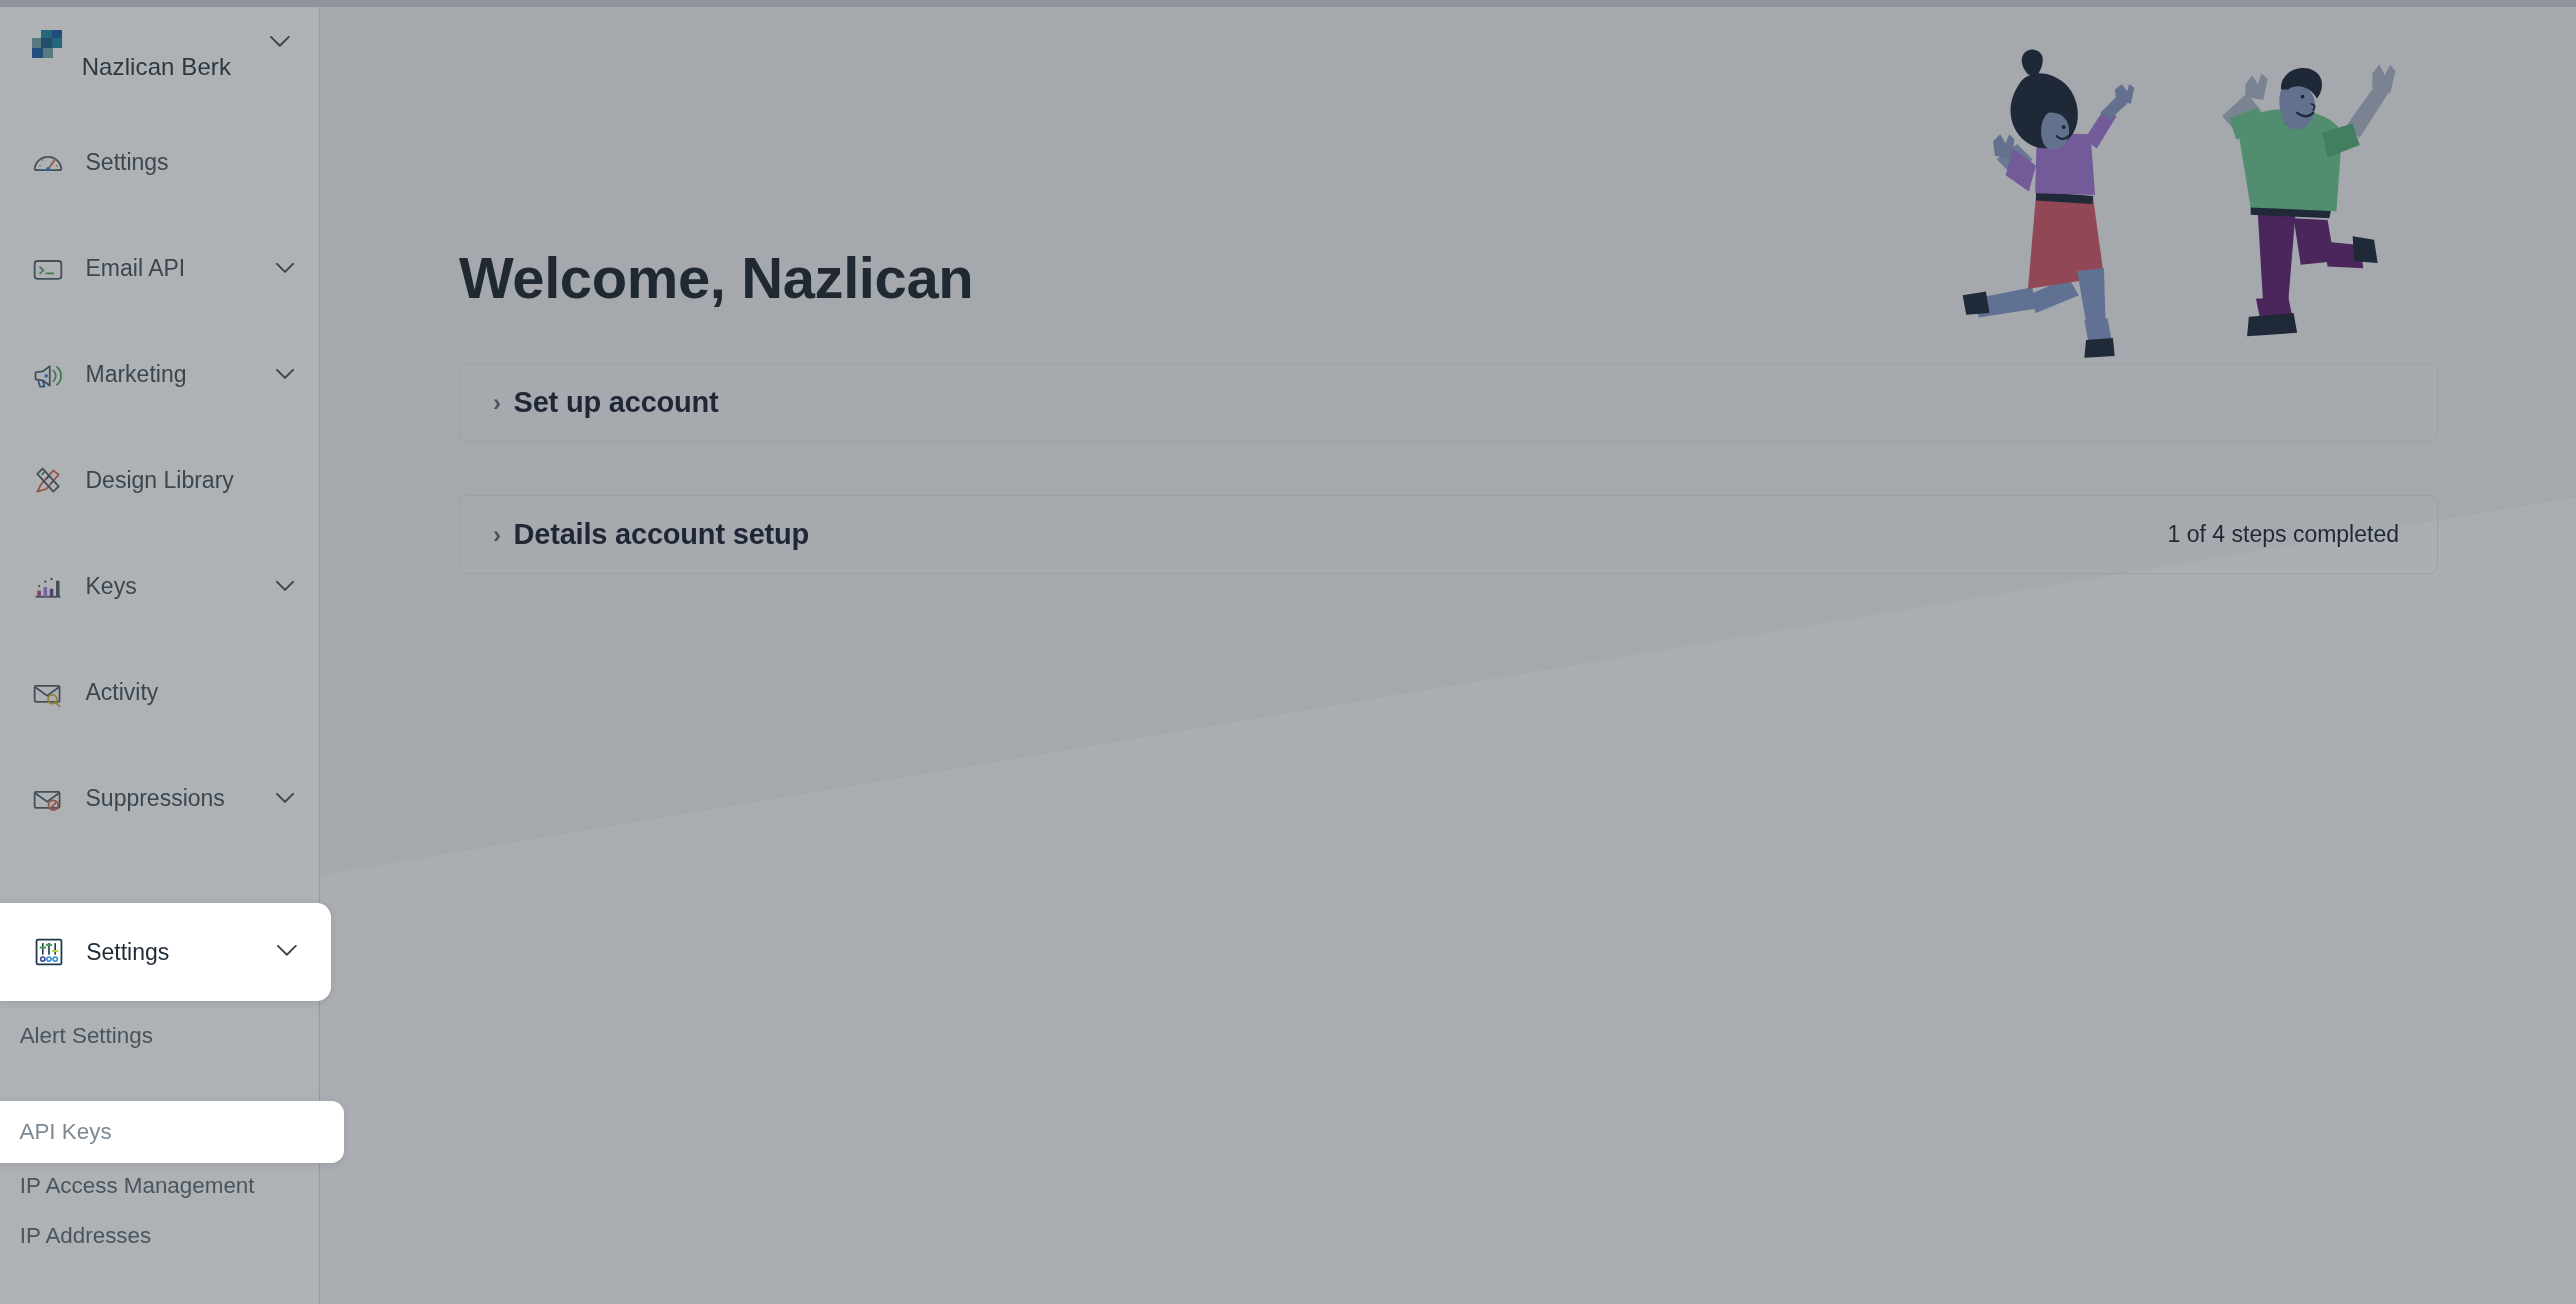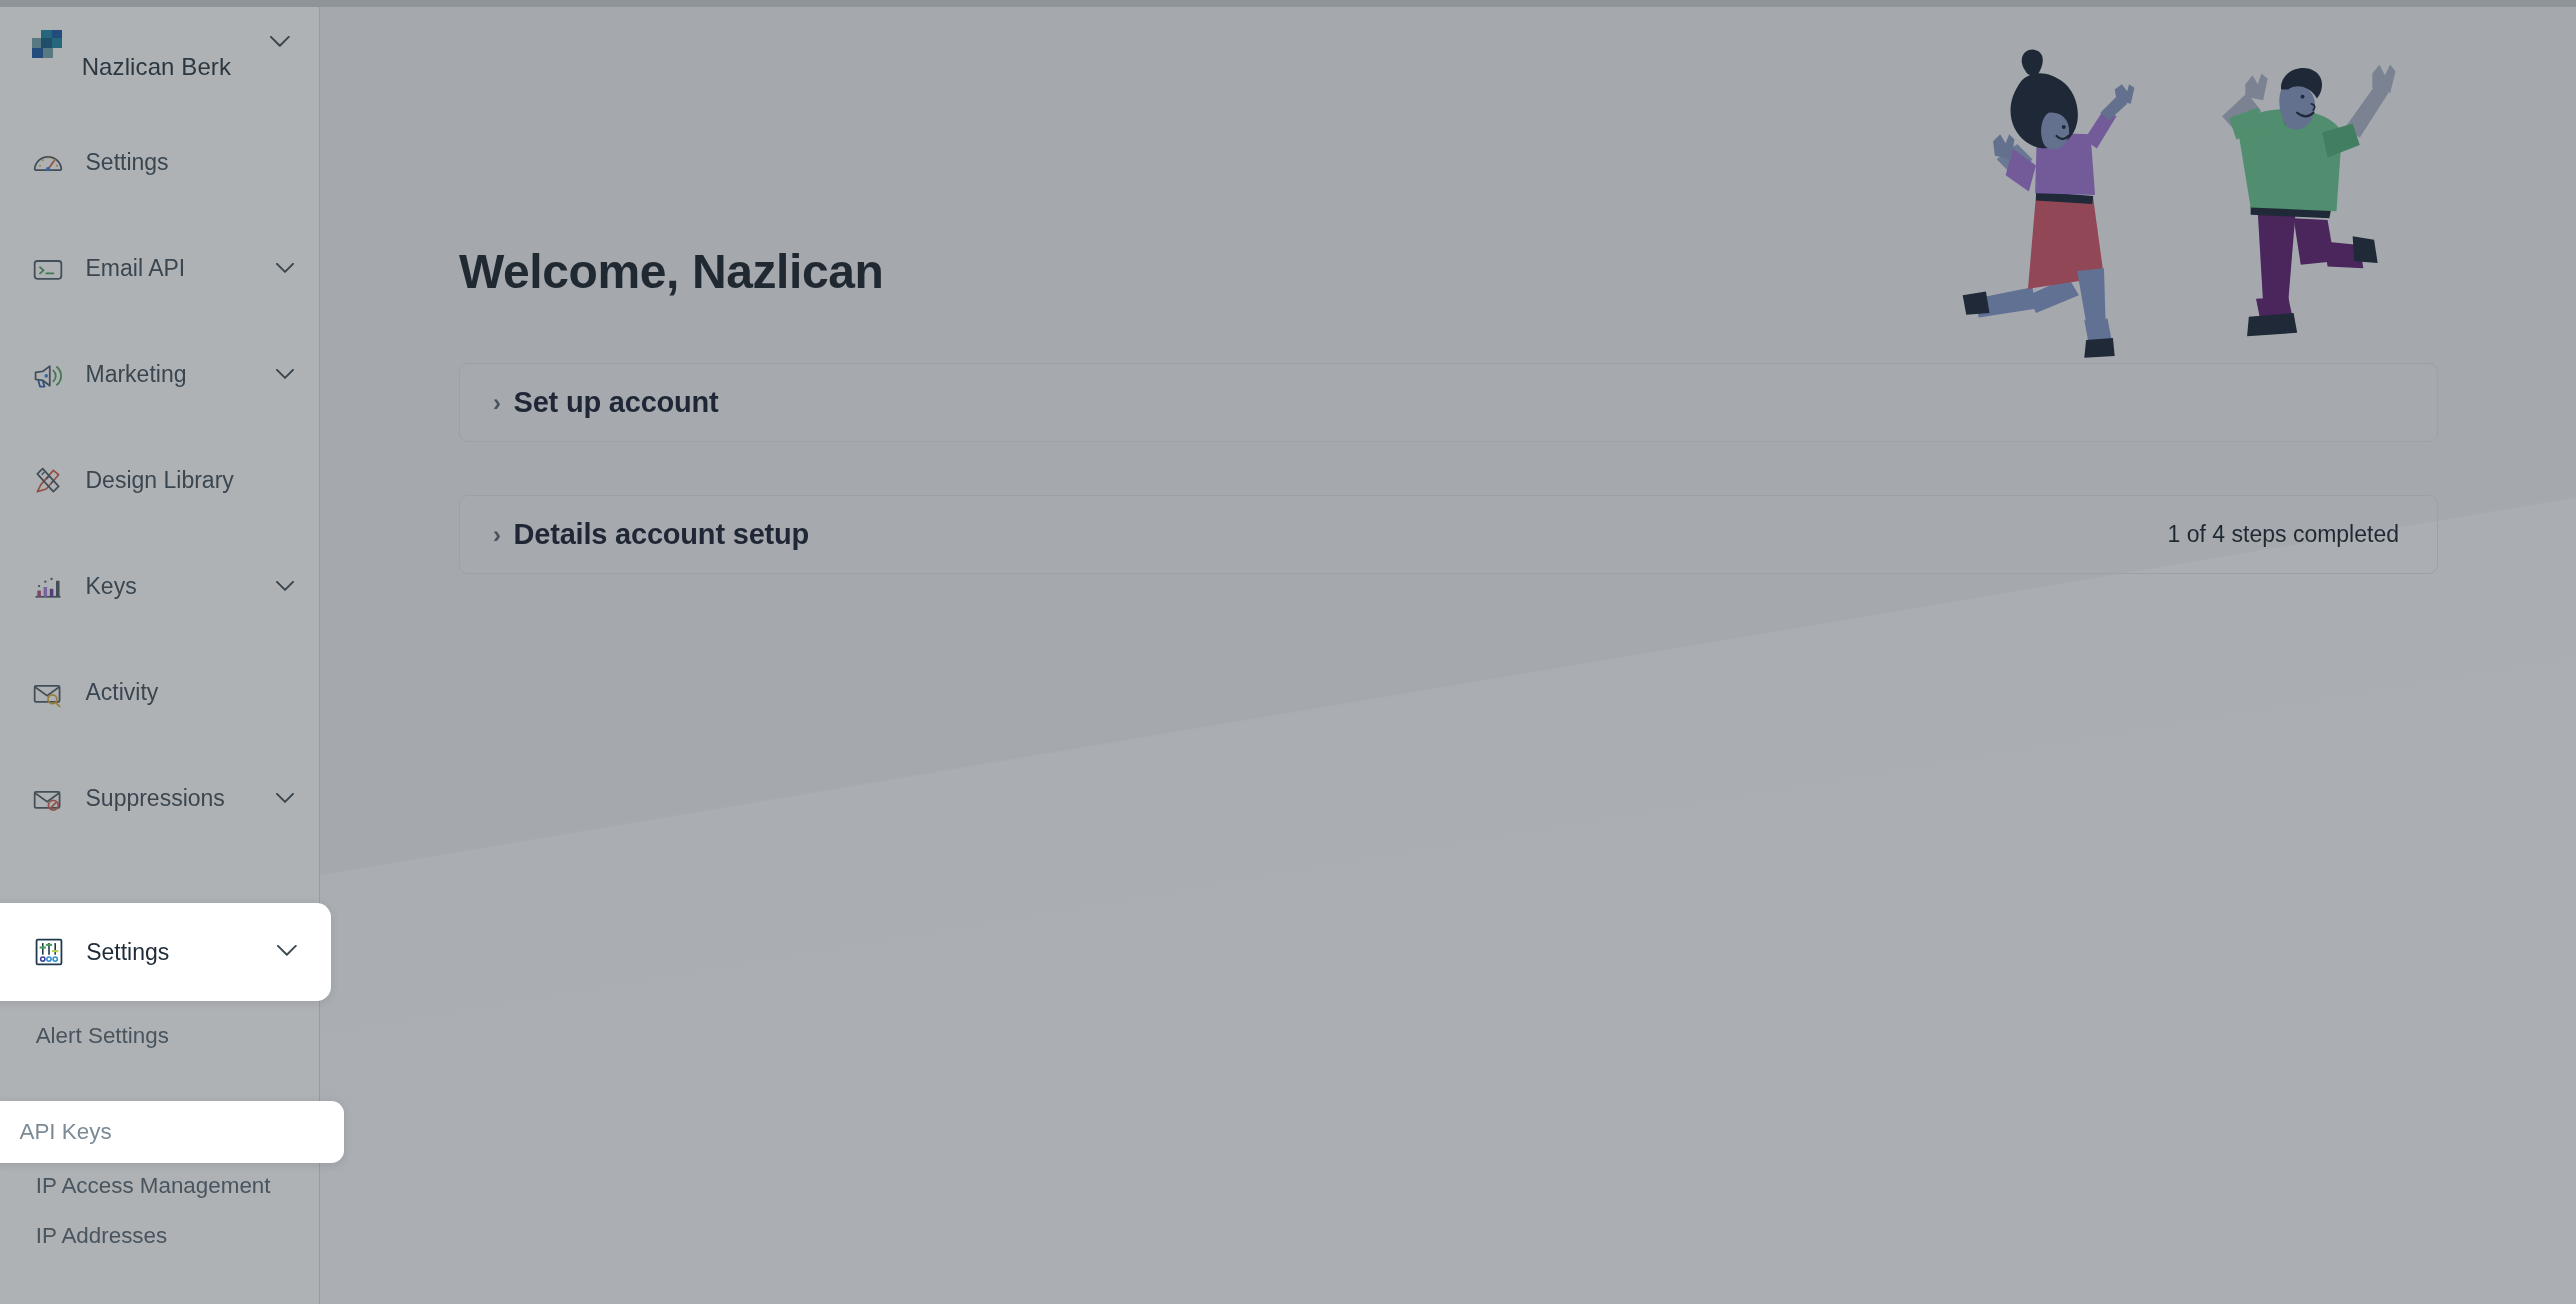--- a/index.html
+++ b/index.html
@@ -67,35 +67,35 @@
   .nav-item {
     display: flex; align-items: center;
     height: 59px; padding-left: 32px; gap: 21.5px;
     position: relative; cursor: pointer;
   }
   .nav-item + .nav-item { margin-top: 47px; }
   .nav-icon { width: 32px; height: 32px; flex: 0 0 auto; }
   .nav-label { font-size: 23px; color: #3d4c57; white-space: nowrap; }
   .nav-caret { position: absolute; right: 25px; color: #3c4a54; }
 
-  .sub-list { margin-top: 27px; padding-left: 16px; }
+  .sub-list { margin-top: 27px; }
   .sub-item {
     height: 50px; display: flex; align-items: center;
     padding-left: 19.7px; font-size: 22.4px; color: #55646f;
     cursor: pointer; white-space: nowrap;
   }
 
   
   .main {
     position: absolute; left: 320px; top: 7.2px; right: 0; bottom: 0;
     z-index: 5;
   }
   .welcome {
     position: absolute; left: 139px; top: 237px;
-    font-size: 48px; font-weight: 700; color: #111b24;
+    font-size: 58px; font-weight: 700; color: #111b24;
     letter-spacing: -0.4px; white-space: nowrap;
   }
 
   .panel {
     position: absolute; left: 139px; width: 1979px;
     border: 1.8px solid #dfe3e7;
     border-radius: 9px;
     background: rgba(255,255,255,0.18);
     display: flex; align-items: center;
     cursor: pointer;

